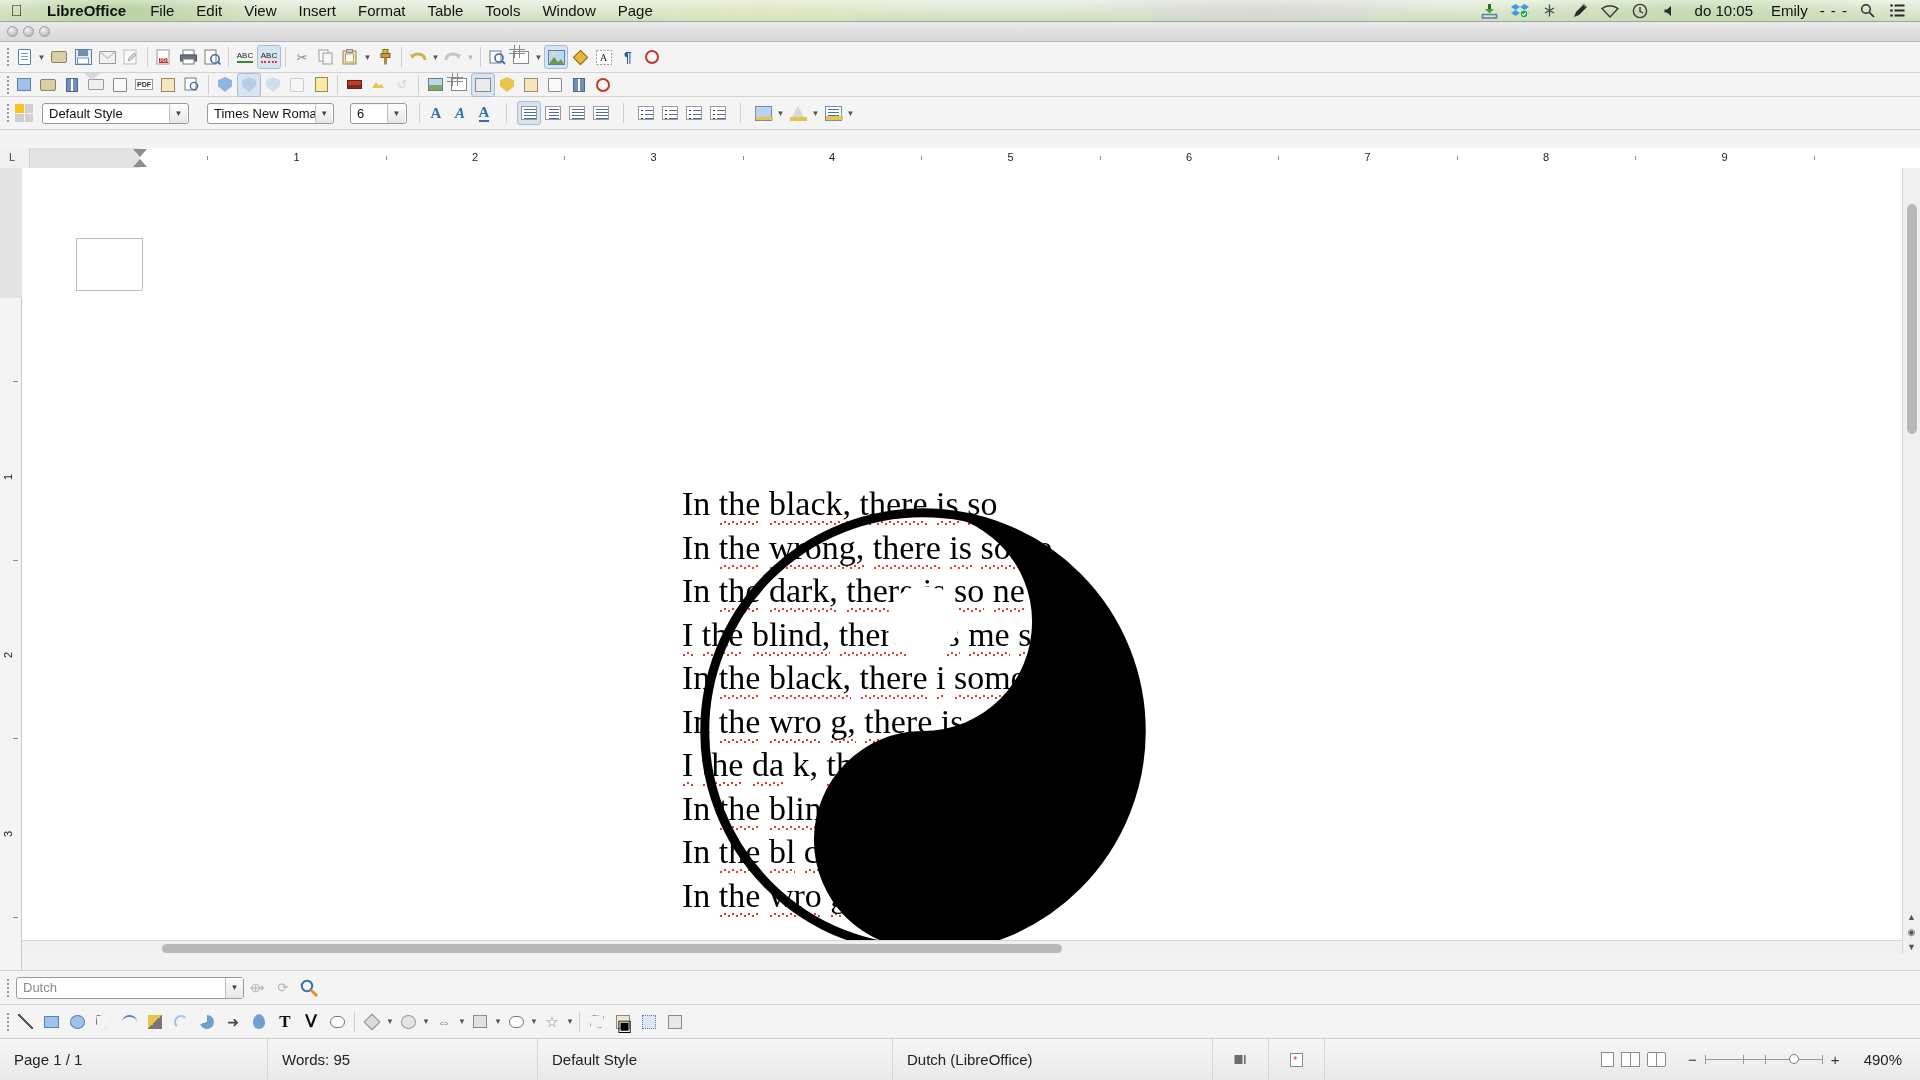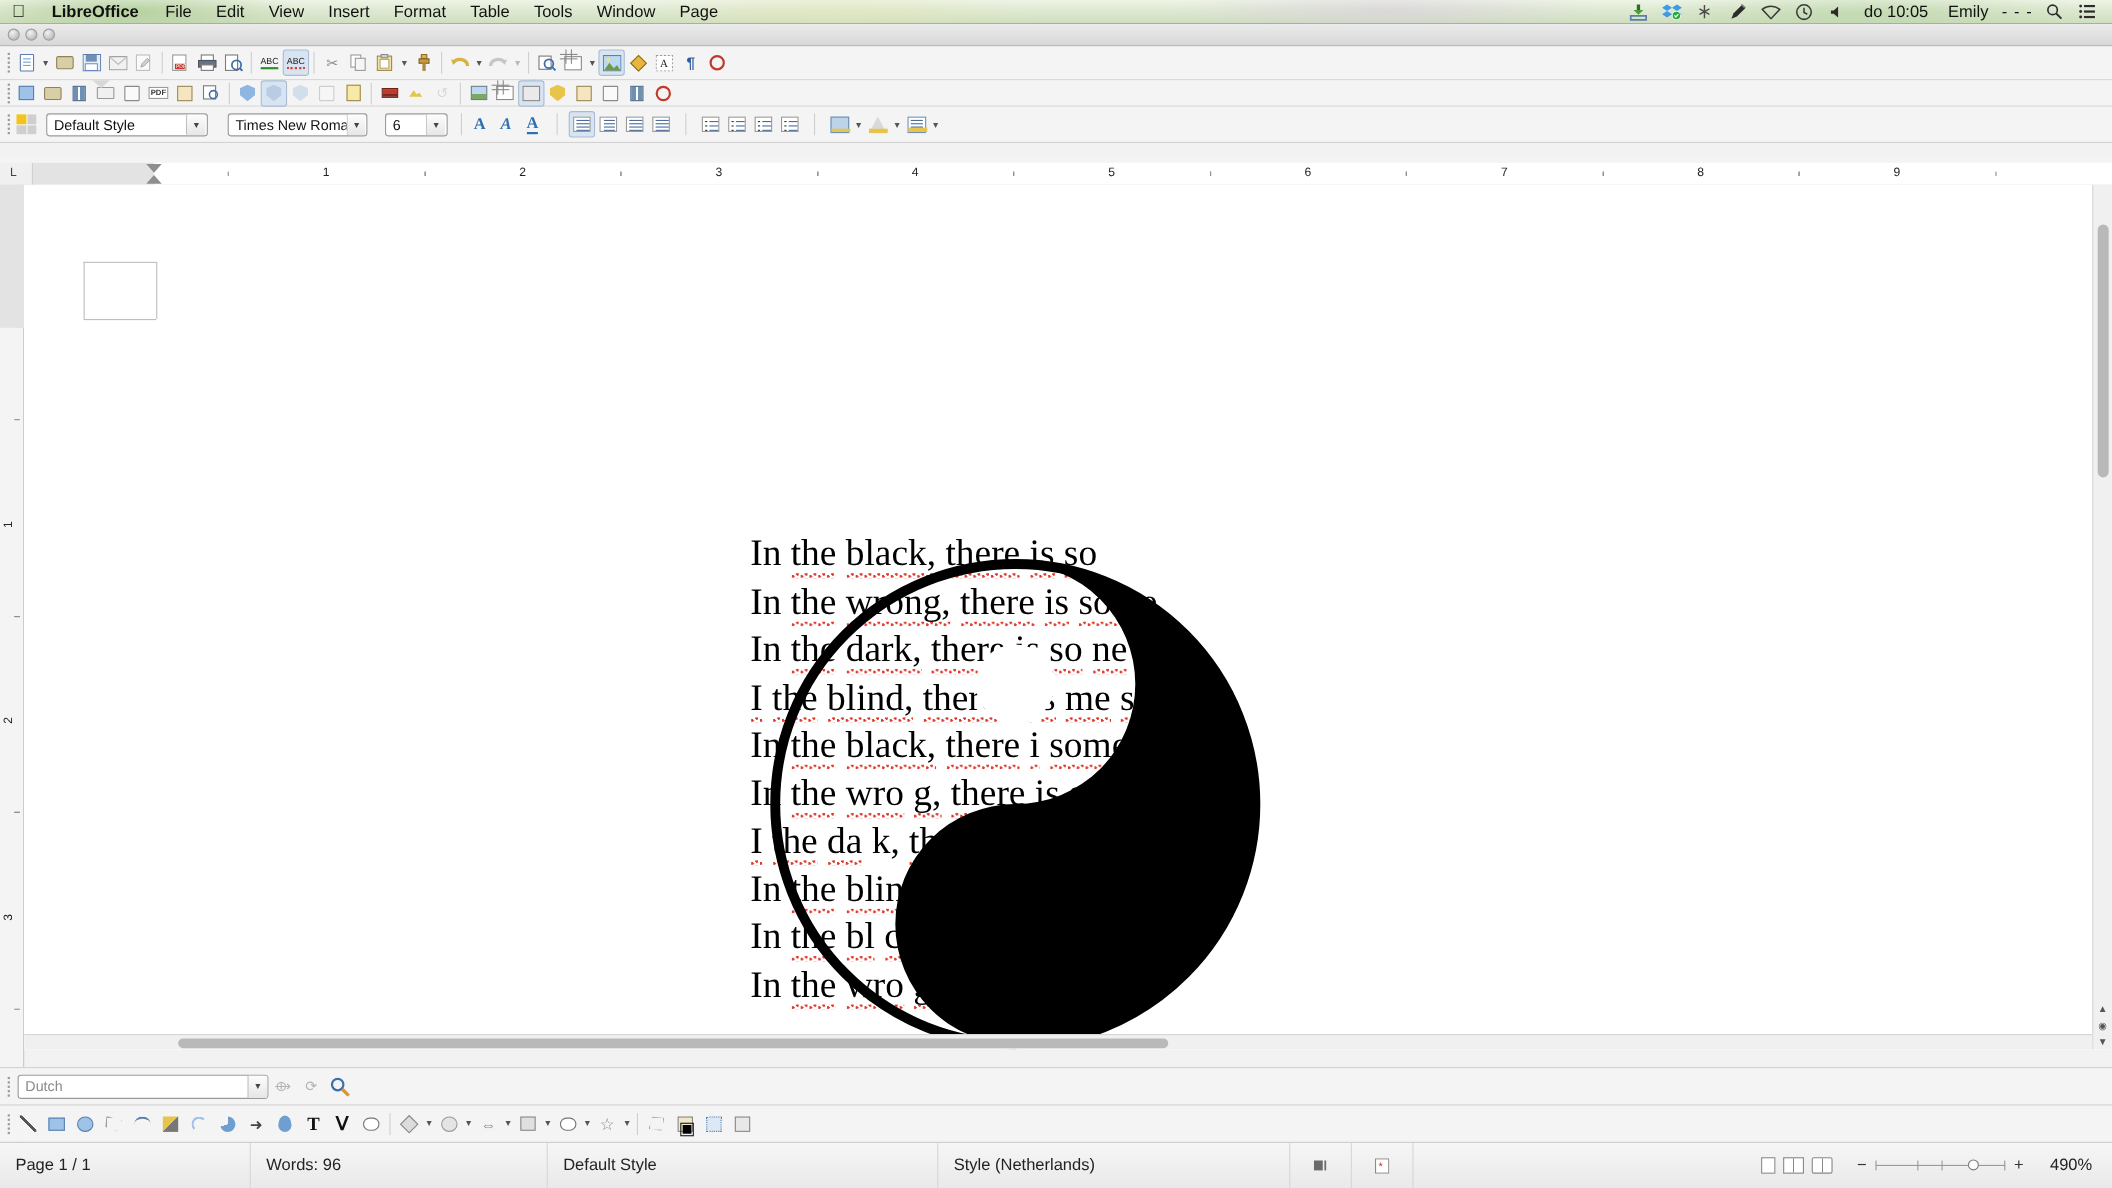--- a/index.html
+++ b/index.html
@@ -920,31 +920,31 @@
       </div>
     <div class="dw">
         <span class="d-fontwork"></span>
       </div>
     <div class="dw">
         <span class="d-frame"></span>
       </div>
   </div>
 
   <div id="statusbar">
-    <div class="sb-cell" style="width:228px;">
+    <div class="sb-cell" style="width:268px;">
       <span>Page 1 / 1</span>
     </div>
     <div class="sb-cell" style="width:270px;">
-      <span>Words: 96</span>
+      <span>Words: 95</span>
     </div>
     <div class="sb-cell" style="width:355px;">
       <span>Default Style</span>
     </div>
     <div class="sb-cell" style="width:320px;">
-      <span>Style (Netherlands)</span>
+      <span>Dutch (LibreOffice)</span>
     </div>
     <div class="sb-cell" style="width:56px; justify-content:center;">
       <span class="sb-ico">
           <svg width="13" height="13" viewBox="0 0 13 13">
             <rect x="0.5" y="2" width="8" height="9" fill="#6b6b6b"></rect>
             <rect x="10" y="2" width="1.6" height="9" fill="#6b6b6b"></rect>
           </svg>
         </span>
     </div>
     <div class="sb-cell" style="width:56px; justify-content:center;">

